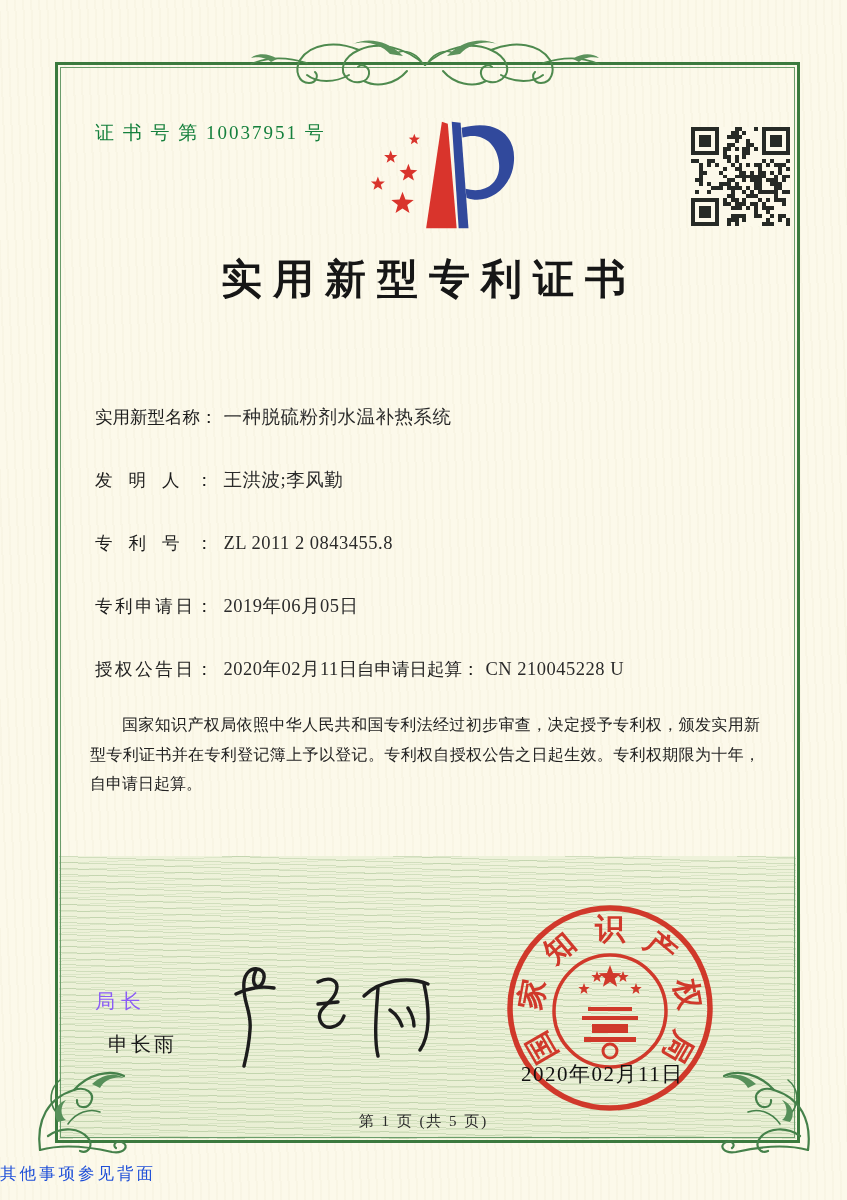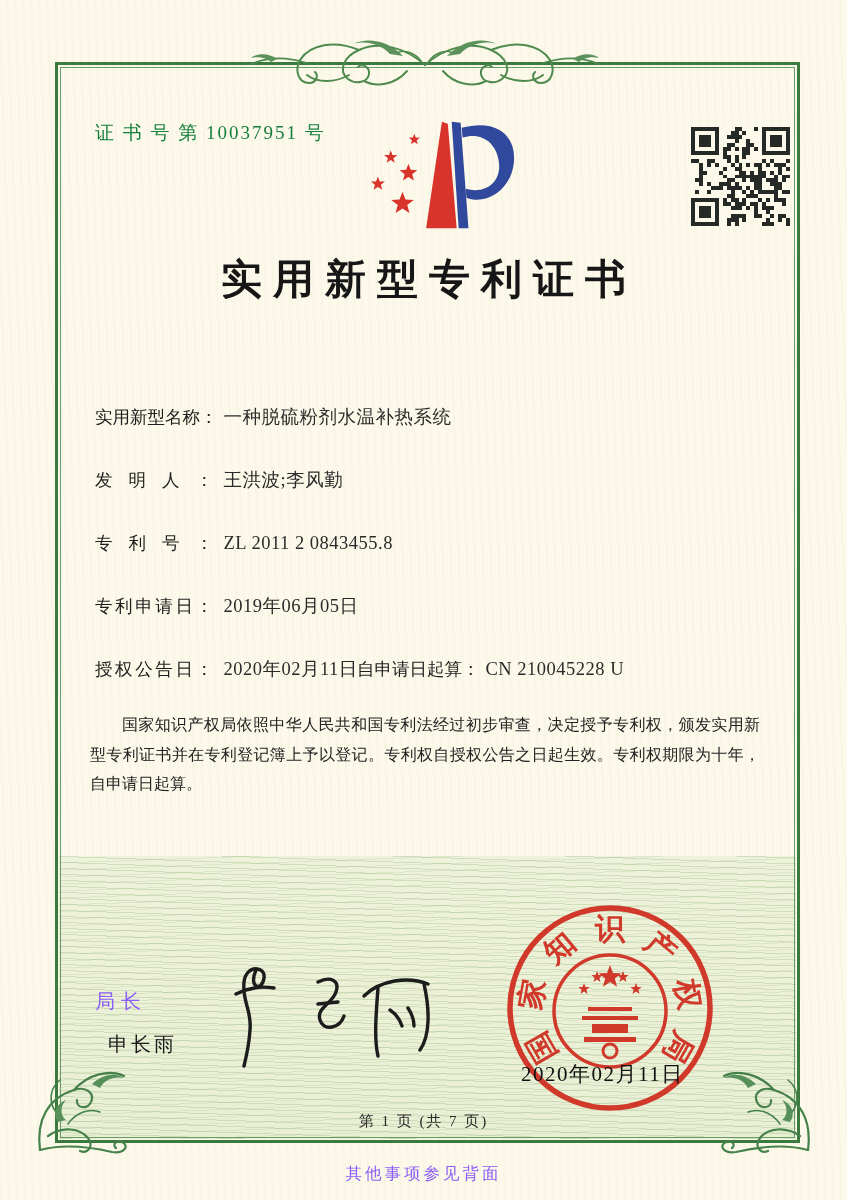--- a/index.html
+++ b/index.html
@@ -54,21 +54,21 @@
   .paras p{
     margin:0 0 2px 0;font-size:16px;line-height:29.5px;text-indent:2em;
     text-align:justify;color:#222;
   }
   .sig-title{left:95px;top:988px;font-size:20px;letter-spacing:6px;color:#8b5cf6;}
   .sig-name{left:95px;top:1031px;font-size:20px;letter-spacing:3px;color:#1b1b1b;margin-left:13px;}
   .sig-script{left:222px;top:952px;width:220px;height:125px;}
   .seal-box{left:503px;top:901px;width:214px;height:214px;opacity:.92;}
   .seal-date{left:521px;top:1060px;font-size:21px;letter-spacing:1.5px;color:#111;z-index:6;}
   .page-no{left:0;right:0;top:1112px;text-align:center;font-size:15px;color:#2a2a2a;letter-spacing:2px;}
-  .back-note{left:0;right:0;top:1163px;text-align:center;font-size:16.5px;color:#8b5cf6;letter-spacing:3px;}
+  .back-note{left:0;right:0;top:1163px;font-size:16.5px;color:#1d4ed8;letter-spacing:3px;}
   .orn-top{left:243px;top:31px;width:364px;height:64px;}
   .orn-bl{left:28px;top:1064px;width:118px;height:98px;}
   .orn-br{left:702px;top:1064px;width:118px;height:98px;z-index:4;}
   svg{display:block;width:100%;height:100%;}
 </style>
 </head>
 <body>
 
 <div class="abs paper-texture"></div>
 
@@ -414,14 +414,14 @@
       <rect x="79" y="115" width="56" height="4" stroke="none"></rect>
       <rect x="89" y="123" width="36" height="9" stroke="none"></rect>
       <rect x="81" y="136" width="52" height="5" stroke="none"></rect>
       <circle cx="107" cy="150" r="7" fill="none" stroke-width="3"></circle>
     </g>
   </svg>
 </div>
 
 <div class="abs seal-date">2020年02月11日</div>
 
-<div class="abs page-no">第 1 页 (共 7 页)</div>
+<div class="abs page-no">第 1 页 (共 5 页)</div>
 <div class="abs back-note">其他事项参见背面</div>
 
 </body></html>

